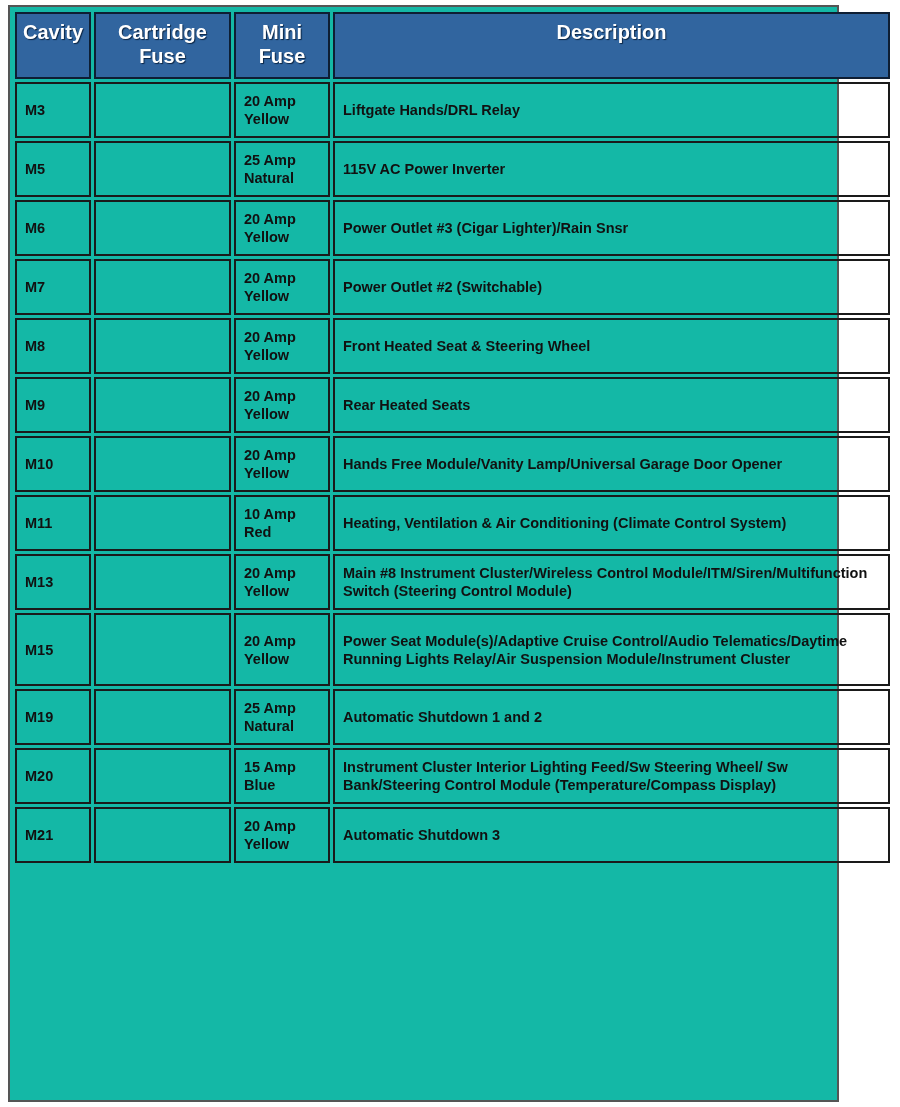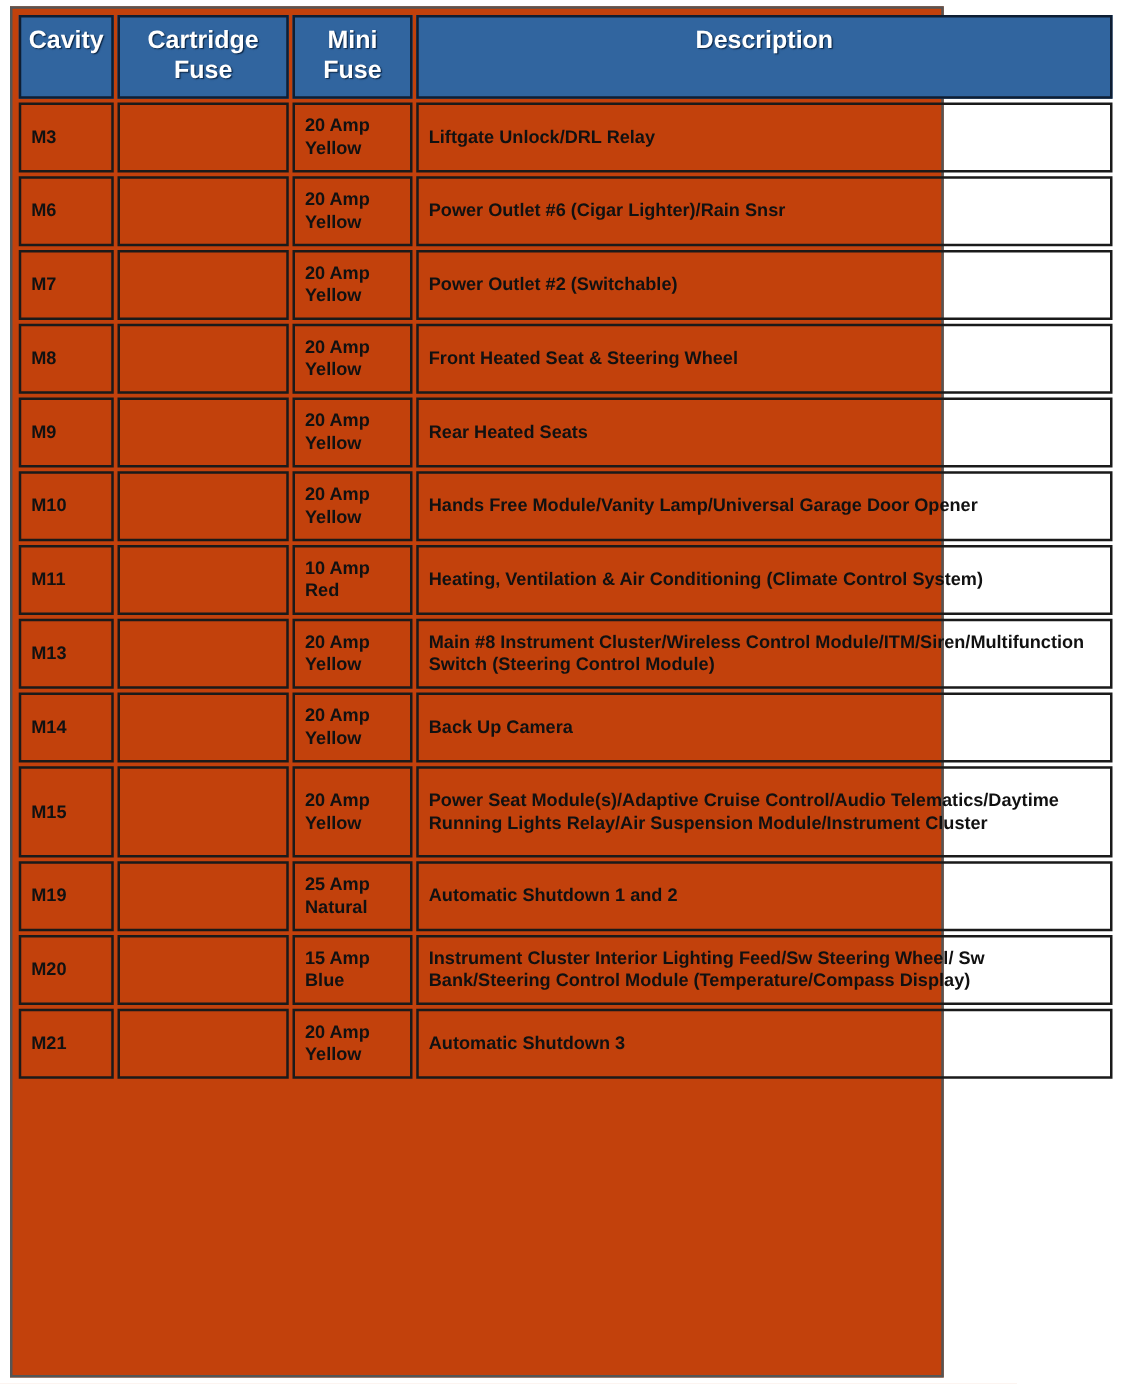--- a/index.html
+++ b/index.html
@@ -1,19 +1,19 @@
 <!DOCTYPE html>
 <html><head>
   <meta charset="utf-8">
   <style>
     html, body { margin: 0; padding: 0; background: #ffffff; }
     body { width: 900px; height: 1107px; overflow: hidden; position: relative; }
     .frame {
-      position: absolute; left: 8px; top: 5px; width: 747px; height: 1097px;
-      border: 2px solid #555; box-sizing: border-box; background: #c2410c;
+      position: absolute; left: 8px; top: 5px; width: 831px; height: 1097px;
+      border: 2px solid #555; box-sizing: border-box; background: #14b8a6;
     }
     table {
       position: absolute; left: 2px; top: 2px;
       border-collapse: separate; border-spacing: 3px;
       width: 881px;
       font-family: "Liberation Sans", sans-serif;
     }
     th, td { border: 2px solid #1a1a1a; box-sizing: border-box; }
     th {
       background: #31659f; color: #ffffff; font-weight: bold;
@@ -42,27 +42,33 @@
         <th style="width:137px"><span>Cartridge</span><br><span>Fuse</span></th>
         <th style="width:96px"><span>Mini</span><br><span>Fuse</span></th>
         <th><span>Description</span></th>
       </tr>
     </thead>
     <tbody id="rows">
         <tr>
           <td class="cav"><span>M3</span></td>
           <td class="cart"><span></span></td>
           <td class="mini"><span>20 Amp</span><br><span>Yellow</span></td>
-          <td class="desc"><span>Liftgate Unlock/DRL Relay</span></td>
+          <td class="desc"><span>Liftgate Hands/DRL Relay</span></td>
+        </tr>
+        <tr>
+          <td class="cav"><span>M5</span></td>
+          <td class="cart"><span></span></td>
+          <td class="mini"><span>25 Amp</span><br><span>Natural</span></td>
+          <td class="desc"><span>115V AC Power Inverter</span></td>
         </tr>
         <tr>
           <td class="cav"><span>M6</span></td>
           <td class="cart"><span></span></td>
           <td class="mini"><span>20 Amp</span><br><span>Yellow</span></td>
-          <td class="desc"><span>Power Outlet #6 (Cigar Lighter)/Rain Snsr</span></td>
+          <td class="desc"><span>Power Outlet #3 (Cigar Lighter)/Rain Snsr</span></td>
         </tr>
         <tr>
           <td class="cav"><span>M7</span></td>
           <td class="cart"><span></span></td>
           <td class="mini"><span>20 Amp</span><br><span>Yellow</span></td>
           <td class="desc"><span>Power Outlet #2 (Switchable)</span></td>
         </tr>
         <tr>
           <td class="cav"><span>M8</span></td>
           <td class="cart"><span></span></td>
@@ -86,26 +92,20 @@
           <td class="cart"><span></span></td>
           <td class="mini"><span>10 Amp</span><br><span>Red</span></td>
           <td class="desc"><span>Heating, Ventilation &amp; Air Conditioning (Climate Control System)</span></td>
         </tr>
         <tr>
           <td class="cav"><span>M13</span></td>
           <td class="cart"><span></span></td>
           <td class="mini"><span>20 Amp</span><br><span>Yellow</span></td>
           <td class="desc"><span>Main #8 Instrument Cluster/Wireless Control Module/ITM/Siren/Multifunction Switch (Steering Control Module)</span></td>
         </tr>
-        <tr>
-          <td class="cav"><span>M14</span></td>
-          <td class="cart"><span></span></td>
-          <td class="mini"><span>20 Amp</span><br><span>Yellow</span></td>
-          <td class="desc"><span>Back Up Camera</span></td>
-        </tr>
         <tr class="tall">
           <td class="cav"><span>M15</span></td>
           <td class="cart"><span></span></td>
           <td class="mini"><span>20 Amp</span><br><span>Yellow</span></td>
           <td class="desc"><span>Power Seat Module(s)/Adaptive Cruise Control/Audio Telematics/Daytime Running Lights Relay/Air Suspension Module/Instrument Cluster</span></td>
         </tr>
         <tr>
           <td class="cav"><span>M19</span></td>
           <td class="cart"><span></span></td>
           <td class="mini"><span>25 Amp</span><br><span>Natural</span></td>

